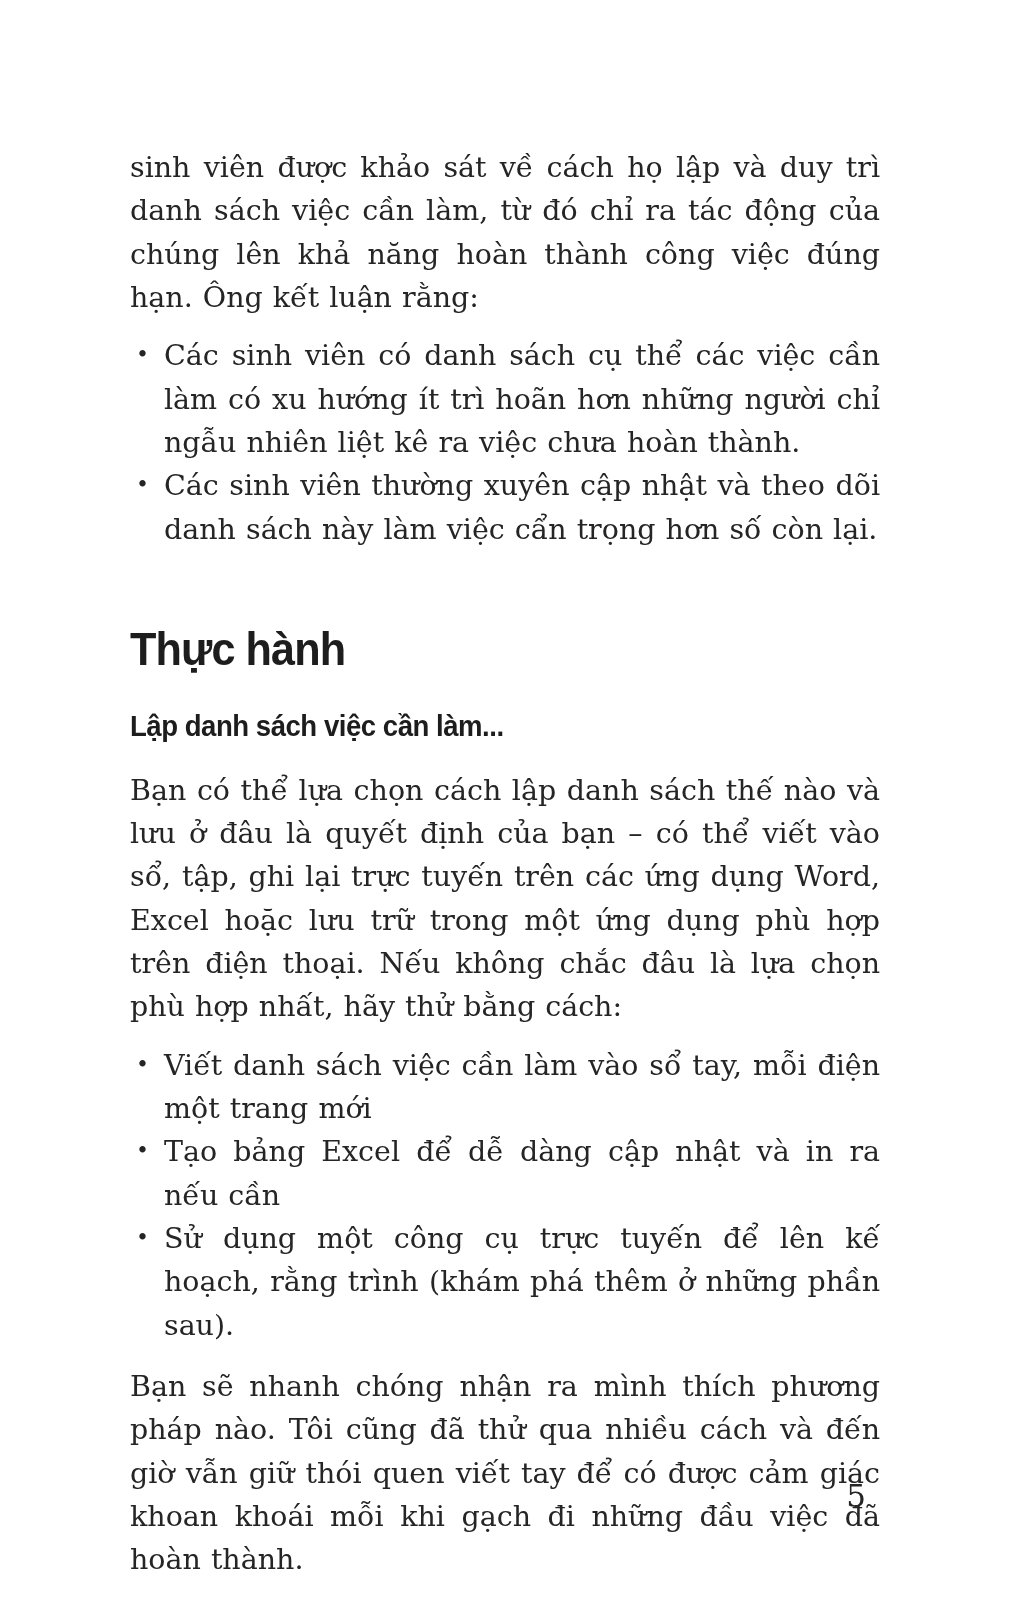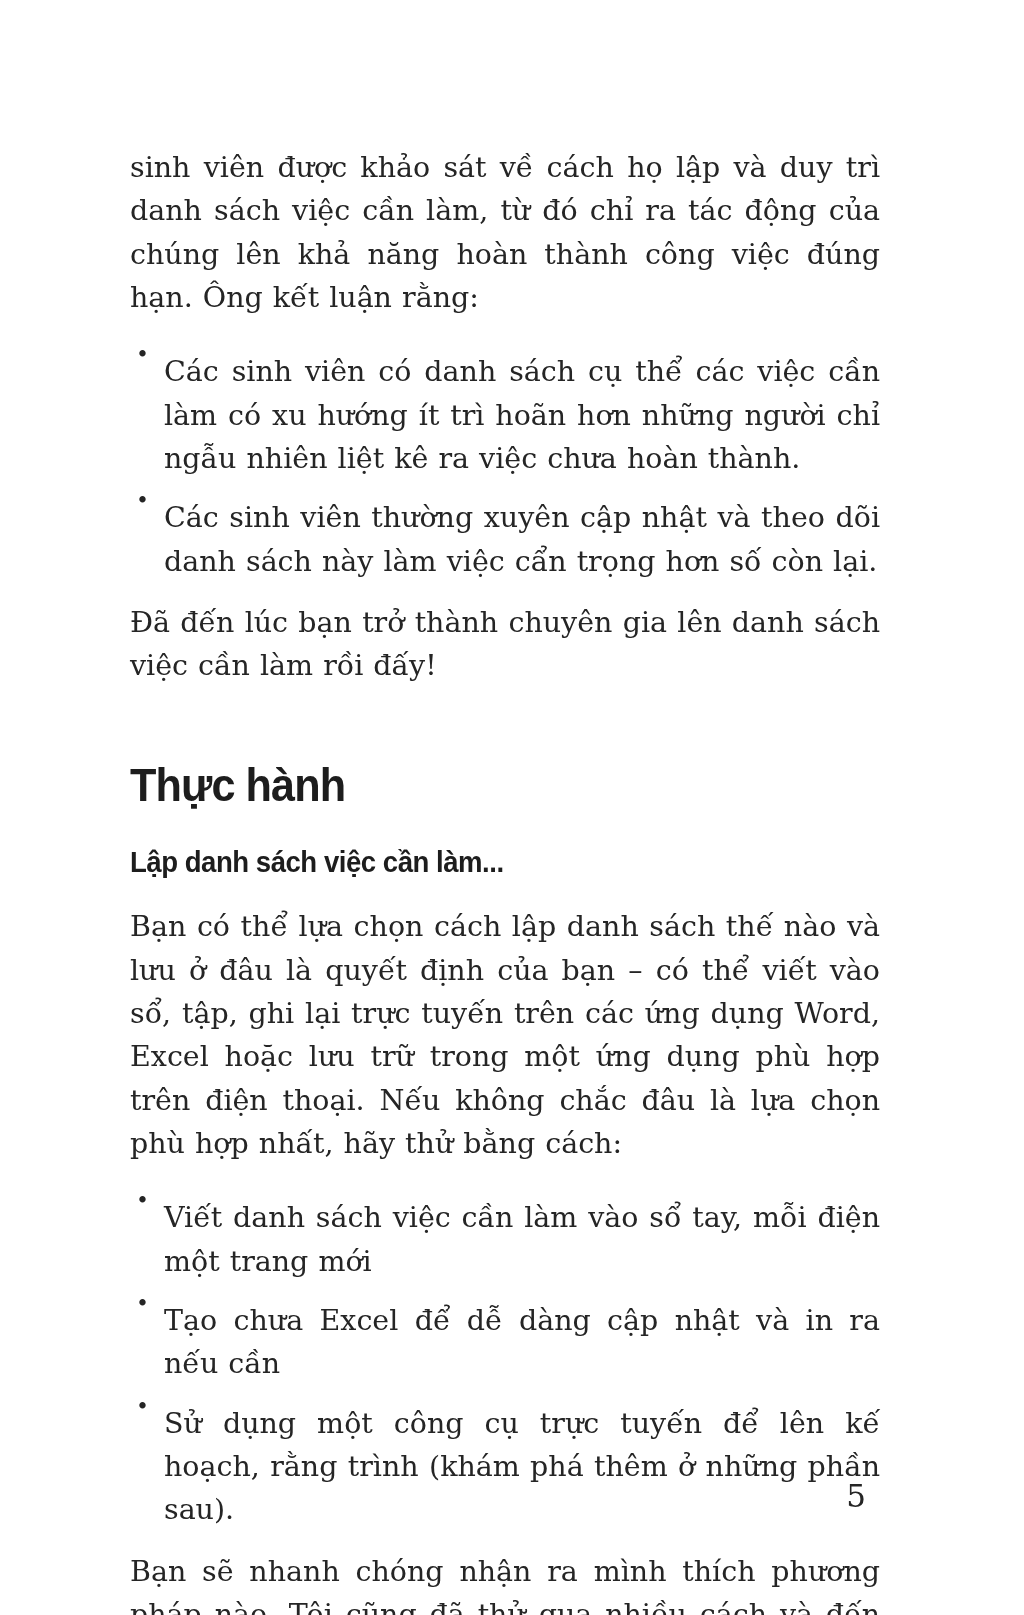--- a/index.html
+++ b/index.html
@@ -37,21 +37,20 @@
     flex: 0 0 34px;
     font-size: 22px;
     padding-top: 4px;
     padding-left: 6px;
     color: #252525;
   }
   .bullet-text {
     flex: 1;
     text-align: justify;
     word-spacing: 1px;
-    margin-top: 16px;
   }
   h1.section-heading {
     font-family: "Liberation Sans", "DejaVu Sans", sans-serif;
     font-weight: bold;
     font-size: 47px;
     letter-spacing: -1px;
     transform: scaleX(0.92);
     transform-origin: left center;
     color: #1d1d1d;
     margin: 70px 0 34px 0;
@@ -86,36 +85,35 @@
       <li>
         <span class="bullet-marker">•</span>
         <span class="bullet-text">Các sinh viên có danh sách cụ thể các việc cần làm có xu hướng ít trì hoãn hơn những người chỉ ngẫu nhiên liệt kê ra việc chưa hoàn thành.</span>
       </li>
       <li>
         <span class="bullet-marker">•</span>
         <span class="bullet-text">Các sinh viên thường xuyên cập nhật và theo dõi danh sách này làm việc cẩn trọng hơn số còn lại.</span>
       </li>
     </ul>
 
-    <p class="body">Đã đến lúc bạn trở thành chuyên gia lên danh sách việc cần làm rồi đấy!</p>
 
     <h1 class="section-heading">Thực hành</h1>
 
     <h2 class="subsection-heading">Lập danh sách việc cần làm...</h2>
 
     <p class="body">Bạn có thể lựa chọn cách lập danh sách thế nào và lưu ở đâu là quyết định của bạn – có thể viết vào sổ, tập, ghi lại trực tuyến trên các ứng dụng Word, Excel hoặc lưu trữ trong một ứng dụng phù hợp trên điện thoại. Nếu không chắc đâu là lựa chọn phù hợp nhất, hãy thử bằng cách:</p>
 
     <ul class="bullets">
       <li>
         <span class="bullet-marker">•</span>
         <span class="bullet-text">Viết danh sách việc cần làm vào sổ tay, mỗi điện một trang mới</span>
       </li>
       <li>
         <span class="bullet-marker">•</span>
-        <span class="bullet-text">Tạo chưa Excel để dễ dàng cập nhật và in ra nếu cần</span>
+        <span class="bullet-text">Tạo bảng Excel để dễ dàng cập nhật và in ra nếu cần</span>
       </li>
       <li>
         <span class="bullet-marker">•</span>
         <span class="bullet-text">Sử dụng một công cụ trực tuyến để lên kế hoạch, rằng trình (khám phá thêm ở những phần sau).</span>
       </li>
     </ul>
 
     <p class="body">Bạn sẽ nhanh chóng nhận ra mình thích phương pháp nào. Tôi cũng đã thử qua nhiều cách và đến giờ vẫn giữ thói quen viết tay để có được cảm giác khoan khoái mỗi khi gạch đi những đầu việc đã hoàn thành.</p>
 
   </div>

